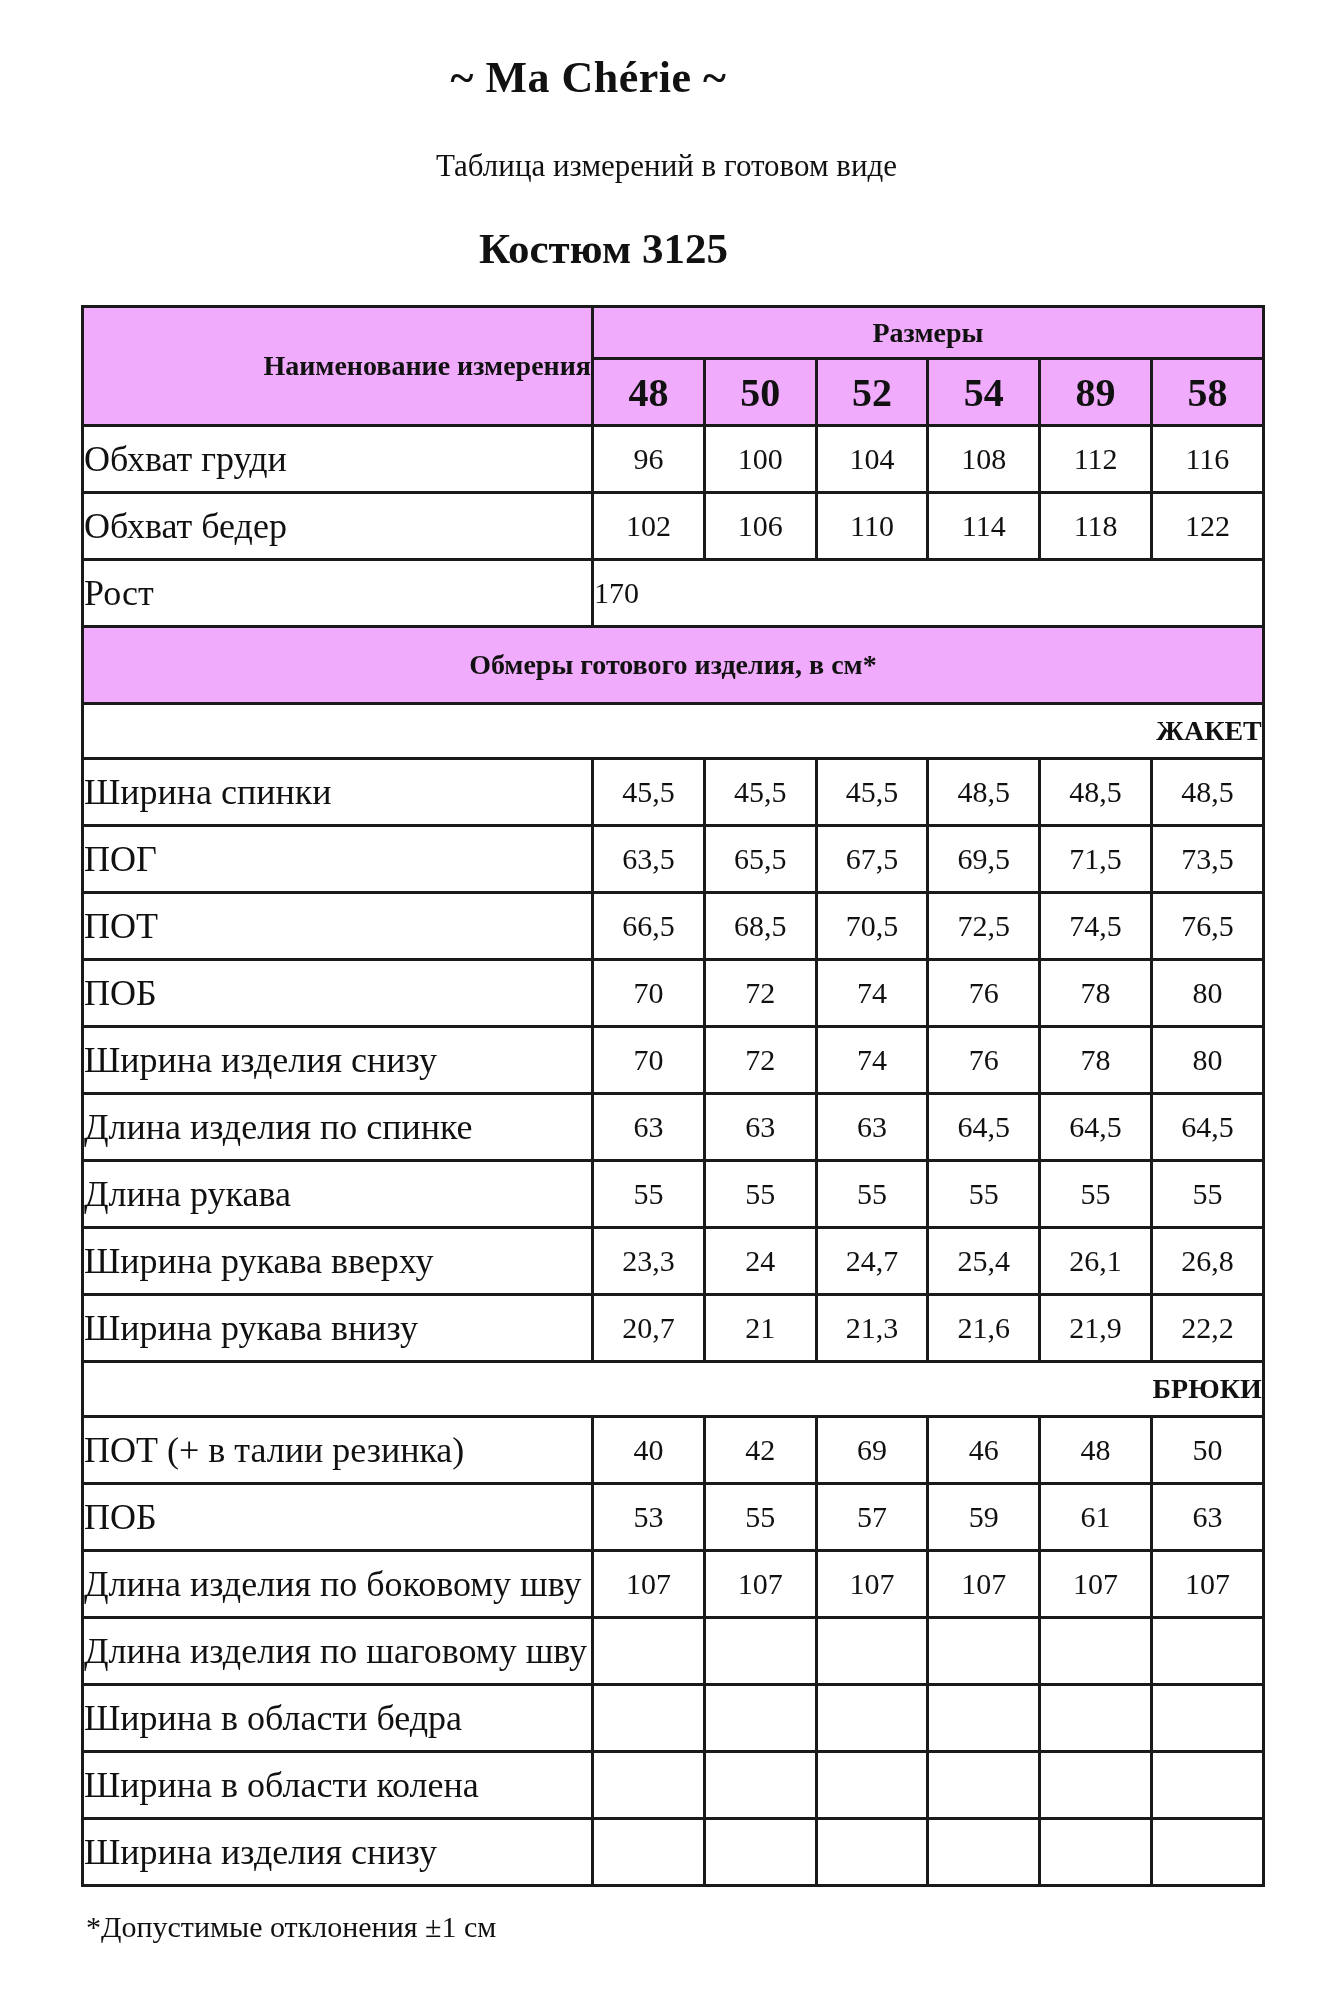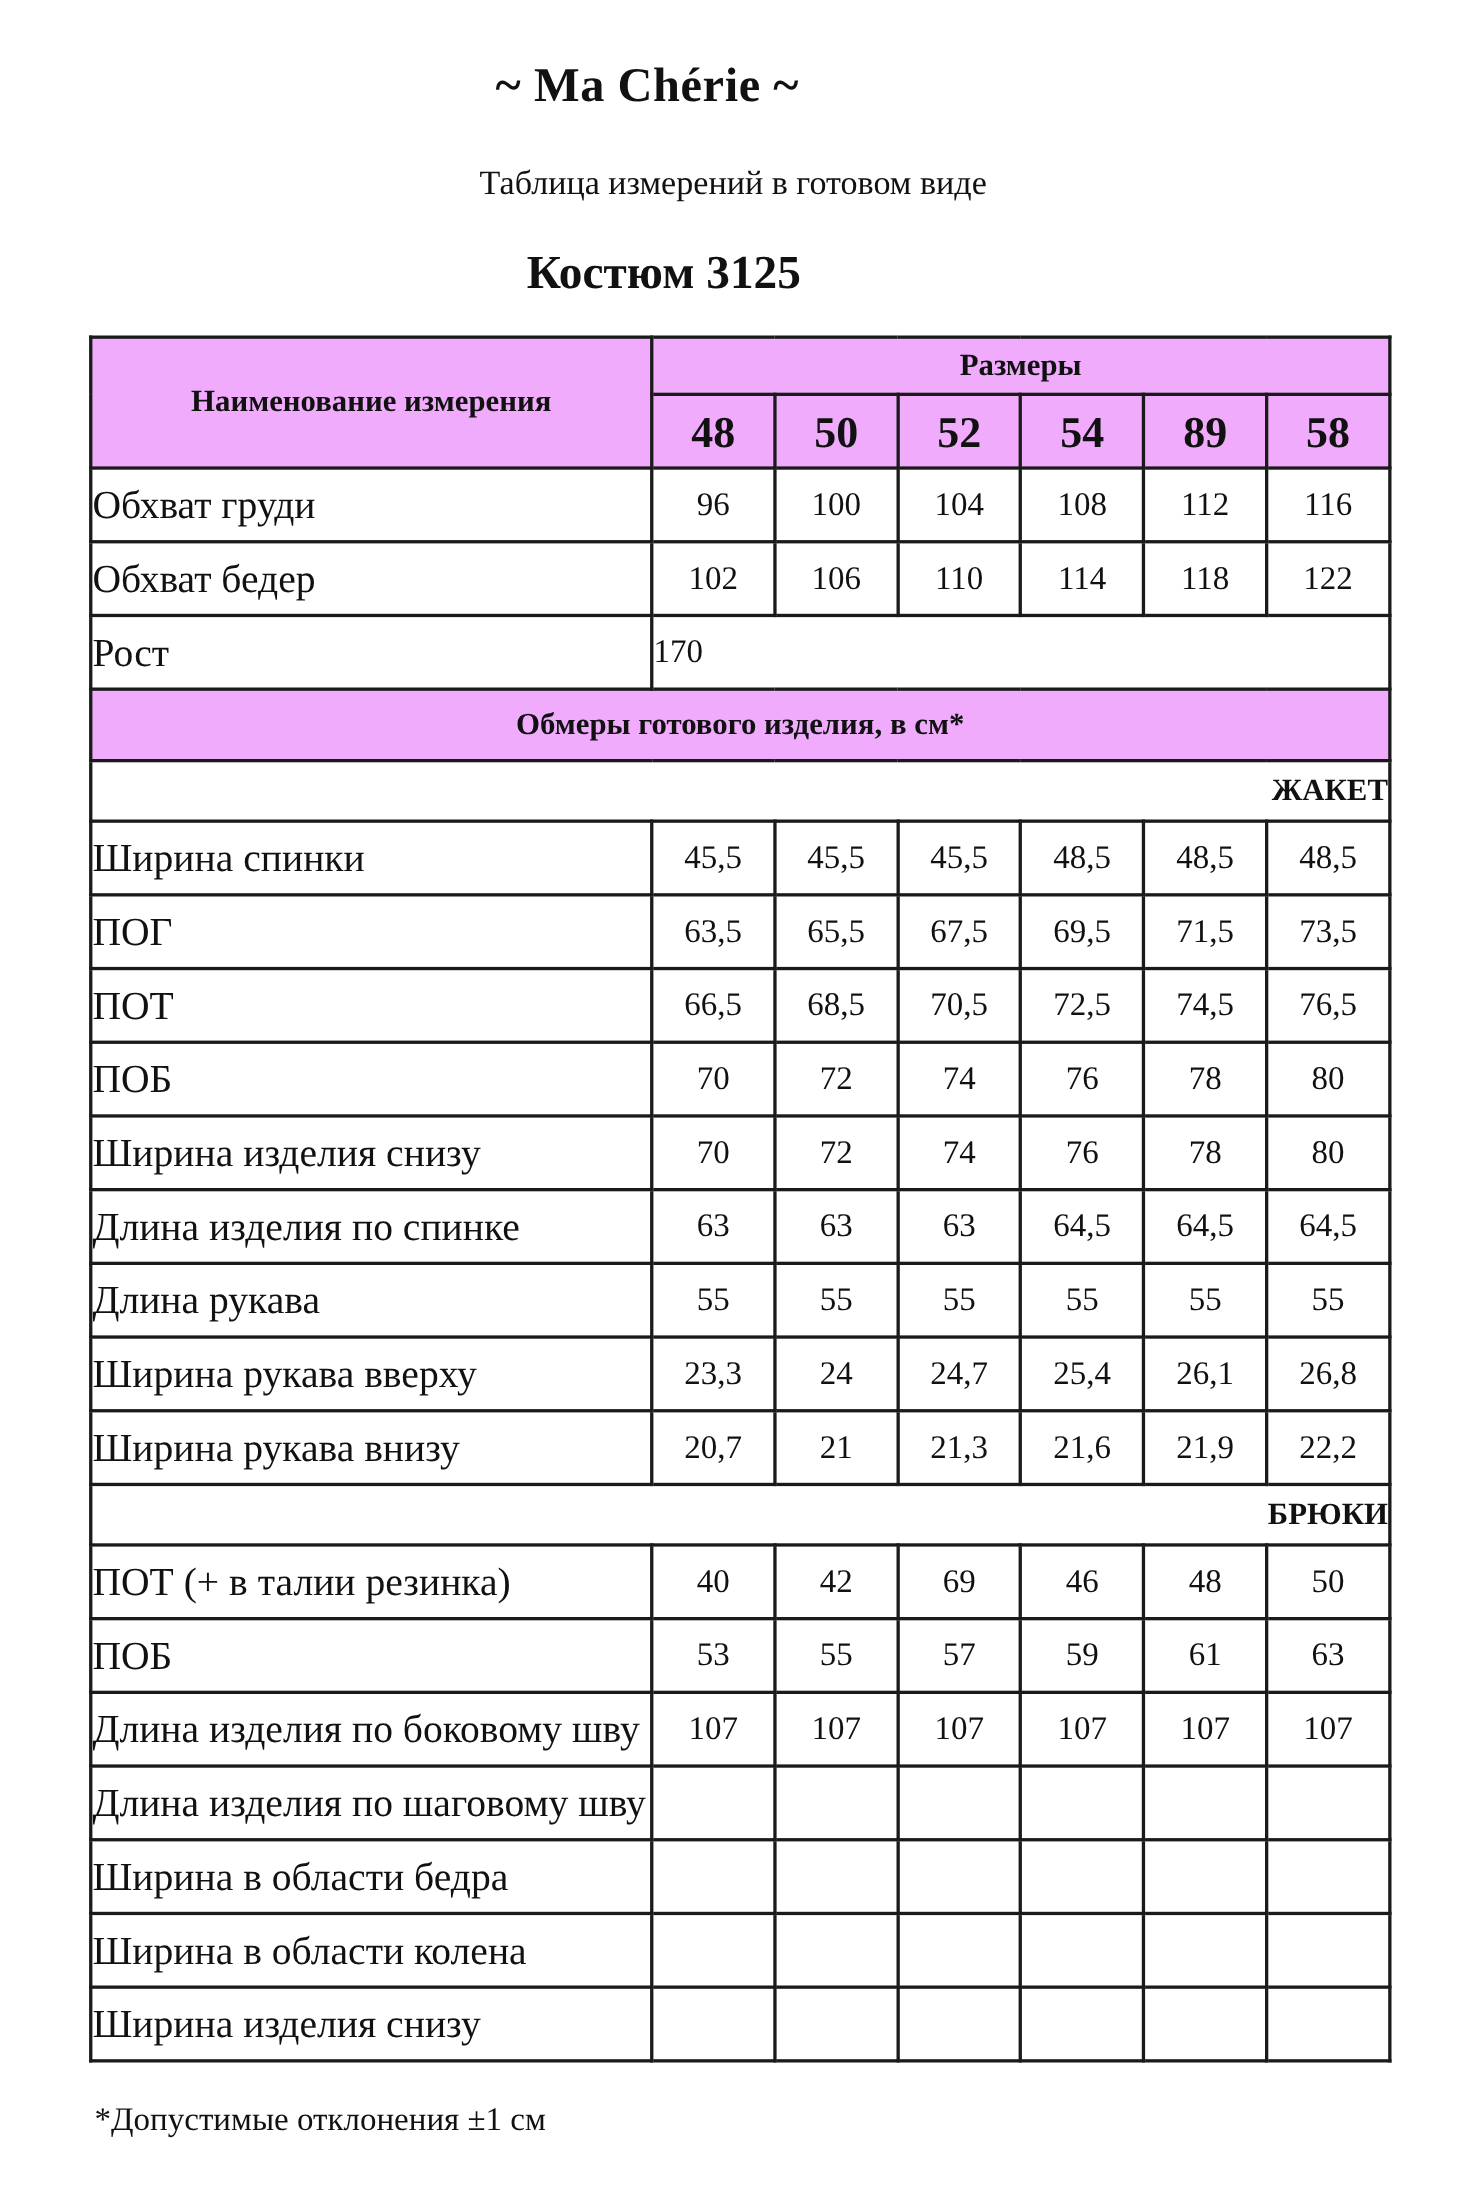--- a/index.html
+++ b/index.html
@@ -10,27 +10,27 @@
   .subtitle { position: absolute; left: 0; width: 1333px; text-align: center; top: 148px;
               font-size: 31px; }
   .product { position: absolute; left: 0; width: 1207px; text-align: center; top: 224px;
              font-size: 43px; font-weight: bold; }
   table.sizes { position: absolute; left: 81px; top: 305px; width: 1181px;
                 border-collapse: collapse; table-layout: fixed; }
   table.sizes td, table.sizes th { border: 3px solid #1a1a1a; padding: 0; box-sizing: border-box; }
   col.name { width: 510px; }
   col.size { width: 111.8px; }
   .gray { background: #f0abfc; }
-  th.name-head { font-size: 28px; font-weight: bold; text-align: center; }
+  th.name-head { font-size: 28px; font-weight: bold; text-align: right; }
   th.sizes-head { height: 52px; font-size: 28px; font-weight: bold; text-align: center; }
   th.size-num { height: 67px; font-size: 40px; font-weight: bold; text-align: center; }
   td.label { height: 67px; font-size: 36px; text-align: left; padding-left: 22px; }
   td.val { font-size: 30px; text-align: center; }
   td.rost { font-size: 30px; text-align: left; padding-left: 32px; }
-  td.section-gray { height: 65px; font-size: 28px; font-weight: bold; text-align: center; }
+  td.section-gray { height: 77px; font-size: 28px; font-weight: bold; text-align: center; }
   td.section { height: 55px; font-size: 28px; font-weight: bold; text-align: right; }
   .footnote { position: absolute; left: 86px; top: 1910px; font-size: 30px; }
 </style>
 </head>
 <body>
 
 <div class="title">~ Ma Chérie ~</div>
 <div class="subtitle">Таблица измерений в готовом виде</div>
 <div class="product">Костюм 3125</div>
 

